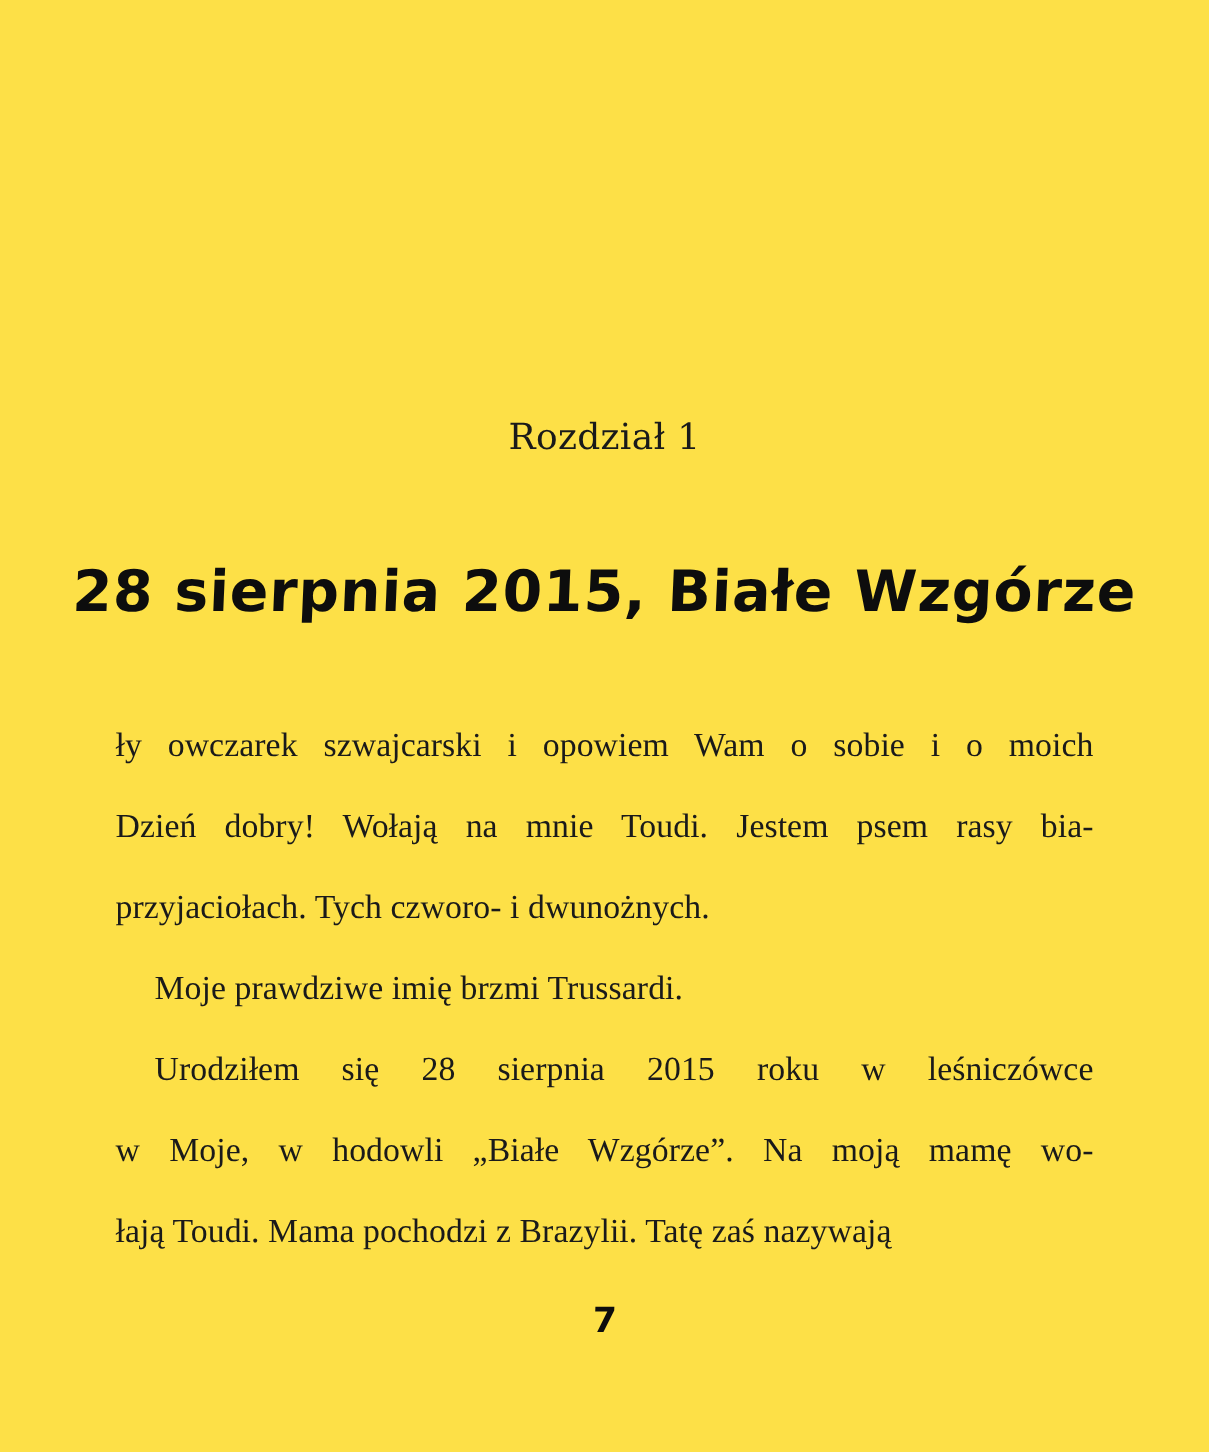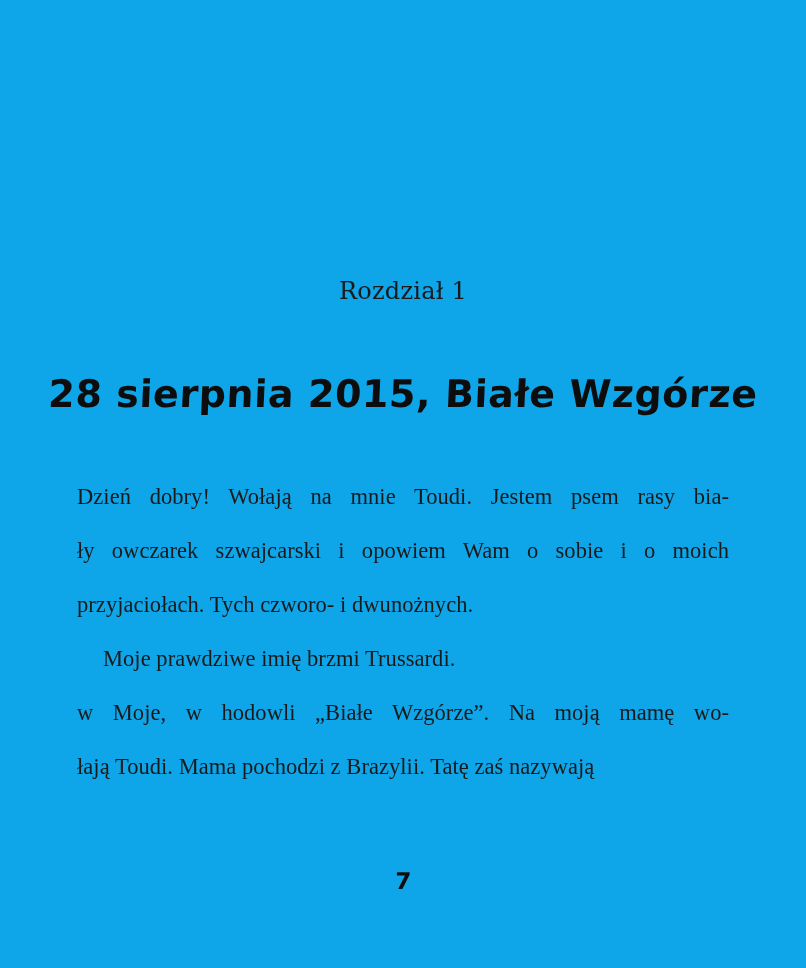--- a/index.html
+++ b/index.html
@@ -14,21 +14,21 @@
     overflow: hidden;
     position: relative;
     font-family: "Liberation Serif", "DejaVu Serif", serif;
     color: #181818;
     -webkit-font-smoothing: antialiased;
   }
 
   .page {
     position: absolute;
     inset: 0;
-    background: #0ea5e9;
+    background: #fde047;
   }
 
   
   .chapter-label {
     position: absolute;
     top: 276px;
     left: 0;
     width: 806px;
     text-align: center;
     font-family: "DejaVu Serif", "Liberation Serif", serif;
@@ -116,30 +116,31 @@
 
 <div class="page">
 
   <div class="chapter-label">Rozdział 1</div>
 
   <h1 class="chapter-title">28 sierpnia 2015, Białe Wzgórze</h1>
 
   <div class="body-text">
 
     <p class="para">
+      <span class="line">ły owczarek szwajcarski i opowiem Wam o sobie i o moich</span>
       <span class="line">Dzień dobry! Wołają na mnie Toudi. Jestem psem rasy bia-</span>
-      <span class="line">ły owczarek szwajcarski i opowiem Wam o sobie i o moich</span>
       <span class="line flush">przyjaciołach. Tych czworo- i dwunożnych.</span>
     </p>
 
     <p class="para indent">
       <span class="line flush indent">Moje prawdziwe imię brzmi Trussardi.</span>
     </p>
 
     <p class="para">
+      <span class="line indent">Urodziłem się 28 sierpnia 2015 roku w leśniczówce</span>
       <span class="line">w Moje, w hodowli „Białe Wzgórze”. Na moją mamę wo-</span>
       <span class="line flush">łają Toudi. Mama pochodzi z Brazylii. Tatę zaś nazywają</span>
     </p>
 
   </div>
 
   <div class="page-number">7</div>
 
 </div>
 

